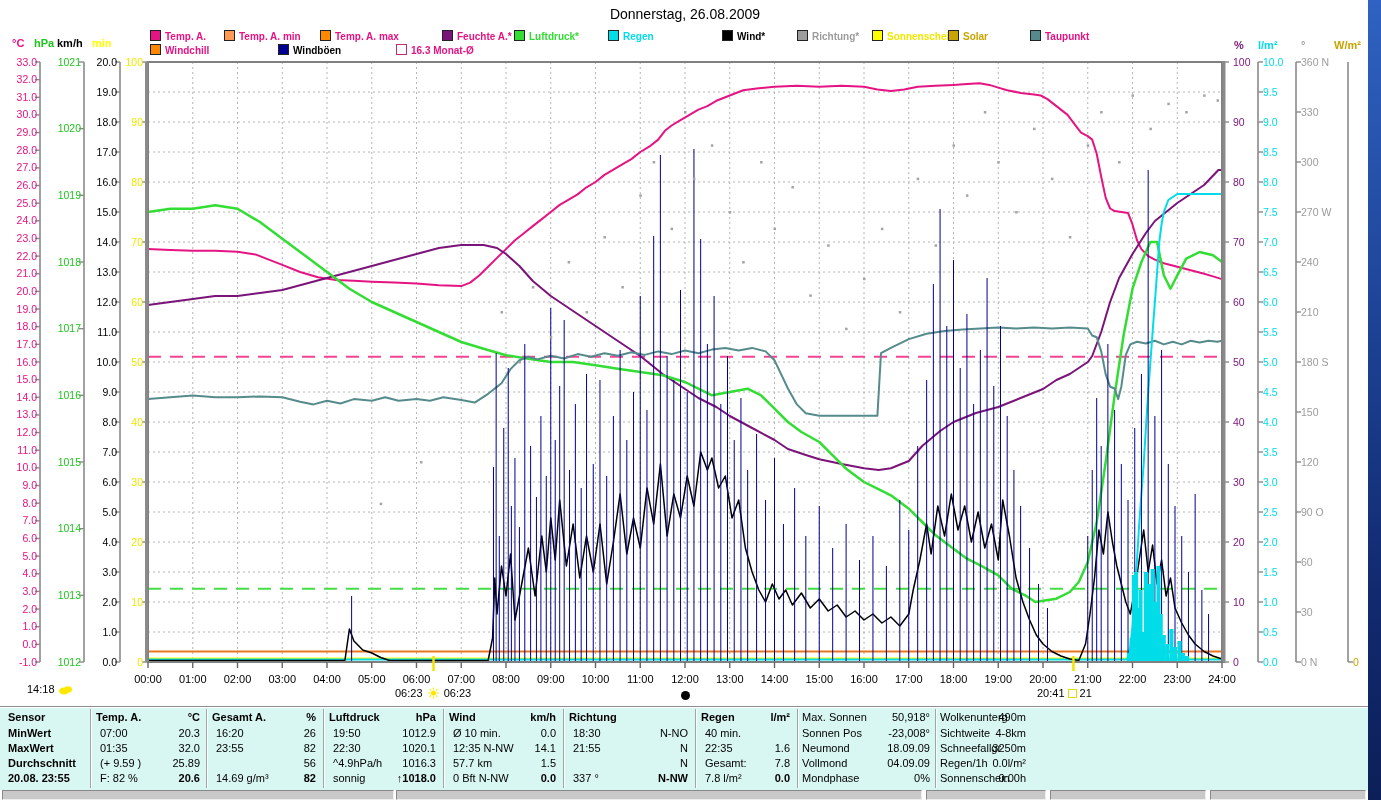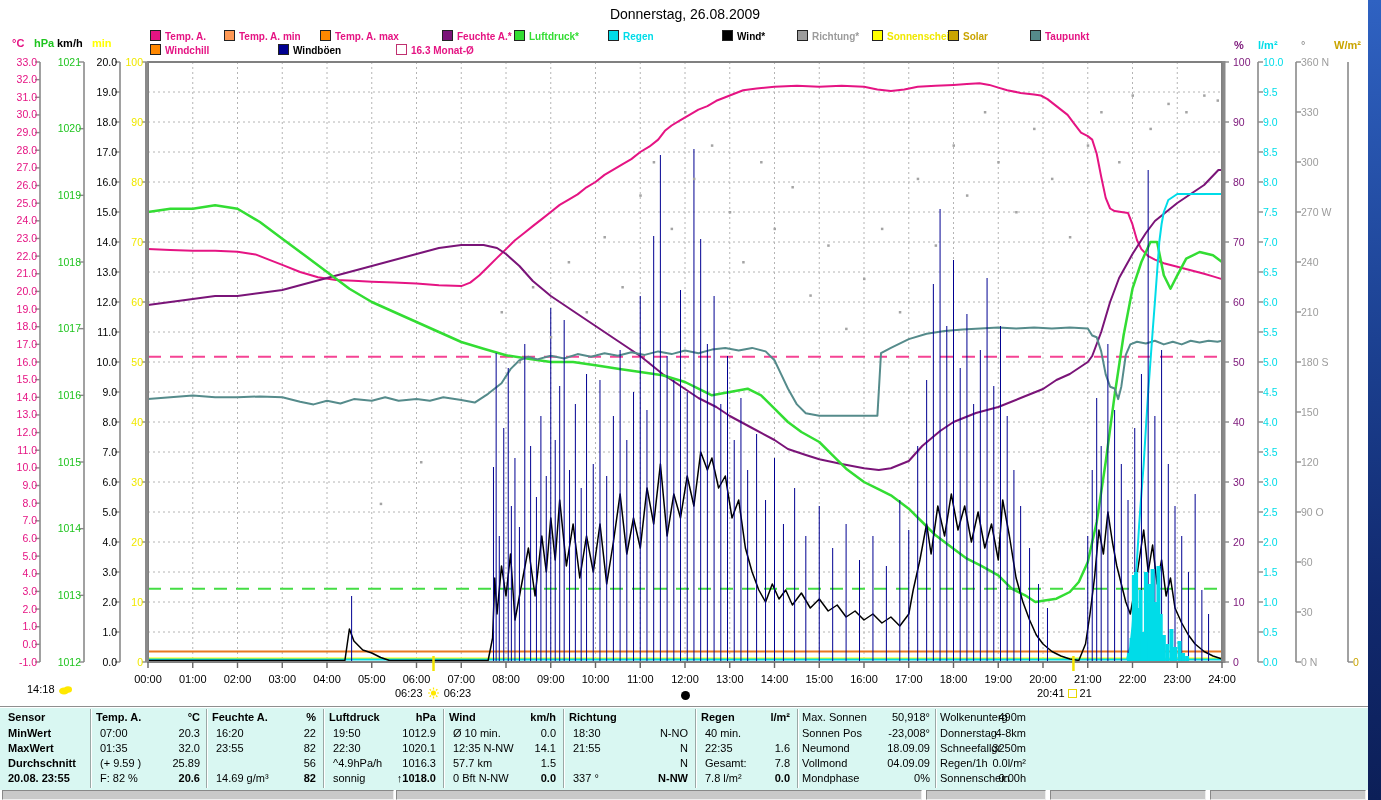--- a/index.html
+++ b/index.html
@@ -670,24 +670,24 @@
     <div class="tcell b tval" style="left: 90px; top: 4px;">°C</div>
     <div class="tcell" style="left: 100px; top: 20px;">07:00</div>
     <div class="tcell tval" style="left: 90px; top: 20px;">20.3</div>
     <div class="tcell" style="left: 100px; top: 35px;">01:35</div>
     <div class="tcell tval" style="left: 90px; top: 35px;">32.0</div>
     <div class="tcell" style="left: 100px; top: 50px;">(+ 9.59 )</div>
     <div class="tcell tval" style="left: 90px; top: 50px;">25.89</div>
     <div class="tcell" style="left: 100px; top: 65px;">F: 82 %</div>
     <div class="tcell b tval" style="left: 90px; top: 65px;">20.6</div>
     <div class="tdiv" style="left: 206px;"></div>
-    <div class="tcell b" style="left: 212px; top: 4px;">Feuchte A.</div>
+    <div class="tcell b" style="left: 212px; top: 4px;">Gesamt A.</div>
     <div class="tcell b tval" style="left: 206px; top: 4px;">%</div>
     <div class="tcell" style="left: 216px; top: 20px;">16:20</div>
-    <div class="tcell tval" style="left: 206px; top: 20px;">22</div>
+    <div class="tcell tval" style="left: 206px; top: 20px;">26</div>
     <div class="tcell" style="left: 216px; top: 35px;">23:55</div>
     <div class="tcell tval" style="left: 206px; top: 35px;">82</div>
     <div class="tcell tval" style="left: 206px; top: 50px;">56</div>
     <div class="tcell" style="left: 216px; top: 65px;">14.69 g/m³</div>
     <div class="tcell b tval" style="left: 206px; top: 65px;">82</div>
     <div class="tdiv" style="left: 323px;"></div>
     <div class="tcell b" style="left: 329px; top: 4px;">Luftdruck</div>
     <div class="tcell b tval" style="left: 326px; top: 4px;">hPa</div>
     <div class="tcell" style="left: 333px; top: 20px;">19:50</div>
     <div class="tcell tval" style="left: 326px; top: 20px;">1012.9</div>
@@ -734,21 +734,21 @@
     <div class="tcell tval" style="left: 820px; top: 20px;">-23,008°</div>
     <div class="tcell" style="left: 802px; top: 35px;">Neumond</div>
     <div class="tcell tval" style="left: 820px; top: 35px;">18.09.09</div>
     <div class="tcell" style="left: 802px; top: 50px;">Vollmond</div>
     <div class="tcell tval" style="left: 820px; top: 50px;">04.09.09</div>
     <div class="tcell" style="left: 802px; top: 65px;">Mondphase</div>
     <div class="tcell tval" style="left: 820px; top: 65px;">0%</div>
     <div class="tdiv" style="left: 935px;"></div>
     <div class="tcell" style="left: 940px; top: 4px;">Wolkenunterg</div>
     <div class="tcell tval" style="left: 916px; top: 4px;">490m</div>
-    <div class="tcell" style="left: 940px; top: 20px;">Donnerstag</div>
+    <div class="tcell" style="left: 940px; top: 20px;">Sichtweite</div>
     <div class="tcell tval" style="left: 916px; top: 20px;">4-8km</div>
     <div class="tcell" style="left: 940px; top: 35px;">Schneefallgr</div>
     <div class="tcell tval" style="left: 916px; top: 35px;">3250m</div>
     <div class="tcell" style="left: 940px; top: 50px;">Regen/1h</div>
     <div class="tcell tval" style="left: 916px; top: 50px;">0.0l/m²</div>
     <div class="tcell" style="left: 940px; top: 65px;">Sonnenschein</div>
     <div class="tcell tval" style="left: 916px; top: 65px;">0:00h</div>
   </div>
 
 <div id="statusbar" class="abs">

